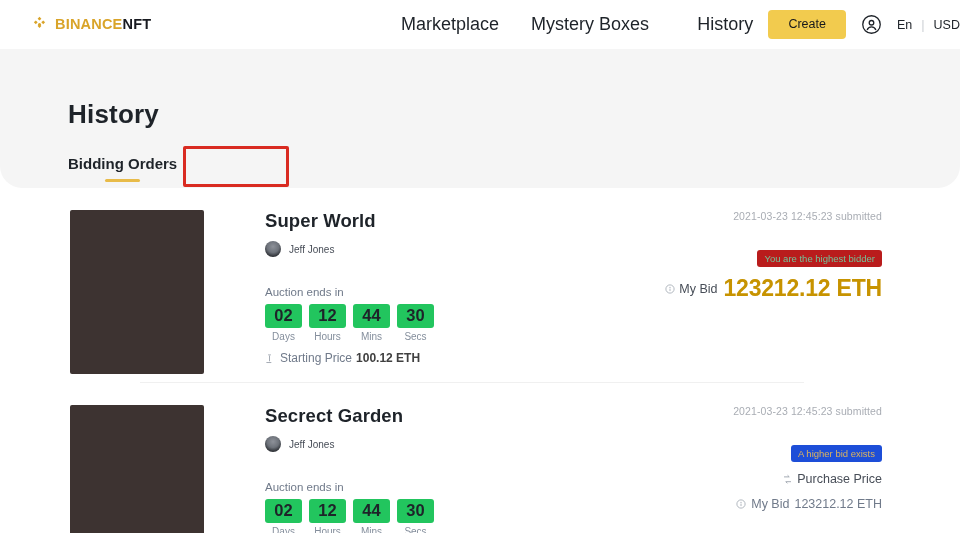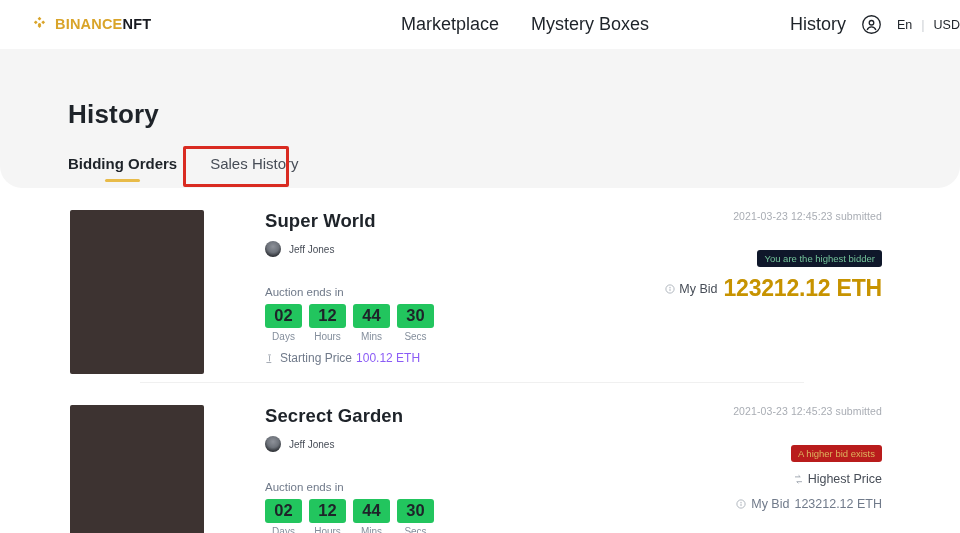--- a/index.html
+++ b/index.html
@@ -132,35 +132,35 @@
   .timer-num {
     background: #22c55e; border-radius: 3px;
     font-size: 16.5px; font-weight: bold; color: #1e2329;
     padding: 2px 0 3px 0; line-height: 1.18;
   }
   .timer-lbl { font-size: 10px; color: #848e9c; margin-top: 3px; }
   .start-price {
     display: flex; align-items: center; gap: 4px;
     margin-top: 9px; font-size: 12px; color: #707a8a;
   }
-  .start-price .sp-val { color: #8b5cf6; font-weight: normal; }
+  .start-price .sp-val { color: #404040; font-weight: bold; }
 
   
   .card-right {
     position: absolute; right: 0; top: 0;
     display: flex; flex-direction: column; align-items: flex-end;
   }
   .submitted { font-size: 10.5px; color: #a9adb4; letter-spacing: .1px; }
   .badge {
     margin-top: 28px;
     font-size: 9.5px; padding: 3px 7px; border-radius: 3px;
     line-height: 1.2; white-space: nowrap;
   }
-  .badge.green { background: #0f172a; color: #73c49a; }
-  .badge.amber { background: #b91c1c; color: #ddb45e; }
+  .badge.green { background: #b91c1c; color: #73c49a; }
+  .badge.amber { background: #1d4ed8; color: #ddb45e; }
   .price-row {
     display: flex; align-items: center; gap: 6px;
     margin-top: 10px;
   }
   .price-label {
     display: flex; align-items: center; gap: 4px;
     font-size: 12.5px; color: #474d57;
   }
   .price-value {
     font-size: 23px; font-weight: bold; color: #c79300;
@@ -195,39 +195,39 @@
       </span>
     </div>
 
     <div class="nav-center">
       <span class="nav-link">Marketplace</span>
       <span class="nav-link">Mystery Boxes</span>
     </div>
 
     <div class="nav-right">
       <span class="nav-link">History</span>
+      <button class="btn-create">Create</button>
       <svg class="avatar-icon" viewBox="0 0 24 24">
         <circle cx="12" cy="12" r="10" fill="none" stroke="#1e2329" stroke-width="1.5"></circle>
         <circle cx="12" cy="10" r="2.6" fill="none" stroke="#1e2329" stroke-width="1.5"></circle>
         <path d="M7 18.2a5.3 5.3 0 0 1 10 0" fill="none" stroke="#1e2329" stroke-width="1.5"></path>
       </svg>
       <span class="locale">
         <span>En</span>
         <span class="sep">|</span>
         <span>USD</span>
       </span>
     </div>
   </div>
 
   <div class="head-band"></div>
   <div class="page-title">History</div>
 
   <div class="tabs">
     <div class="tab active">Bidding Orders</div>
-    <div class="tab boxed">Sales History</div>
   </div>
   <div class="anno-box"></div>
 
   <div class="listings">
 
     <div class="card">
       <div class="card-inner">
         <div class="thumb"></div>
 
         <div class="card-mid">
@@ -319,21 +319,21 @@
         </div>
 
         <div class="card-right">
           <div class="submitted">2021-03-23 12:45:23 submitted</div>
           <div class="badge amber">A higher bid exists</div>
           <div class="price-row">
             <span class="price-label">
               <svg class="ico" width="11" height="11" viewBox="0 0 16 16">
                 <path d="M3.5 4.2h7l-2-2M12.5 11.2h-7l2 2" stroke="#9aa1ab" stroke-width="1.3" fill="none" stroke-linecap="round" stroke-linejoin="round"></path>
               </svg>
-              <span>Highest Price</span>
+              <span>Purchase Price</span>
             </span>
           </div>
           <div class="sub-bid">
             <svg class="ico" width="10" height="10" viewBox="0 0 16 16">
               <circle cx="8" cy="8" r="6.6" fill="none" stroke="#9aa1ab" stroke-width="1.2"></circle>
               <circle cx="8" cy="5.3" r=".9" fill="#9aa1ab"></circle>
               <path d="M8 7.3v4" stroke="#9aa1ab" stroke-width="1.2" fill="none"></path>
             </svg>
             <span>My Bid</span>
             <span class="sb-val">123212.12 ETH</span>

